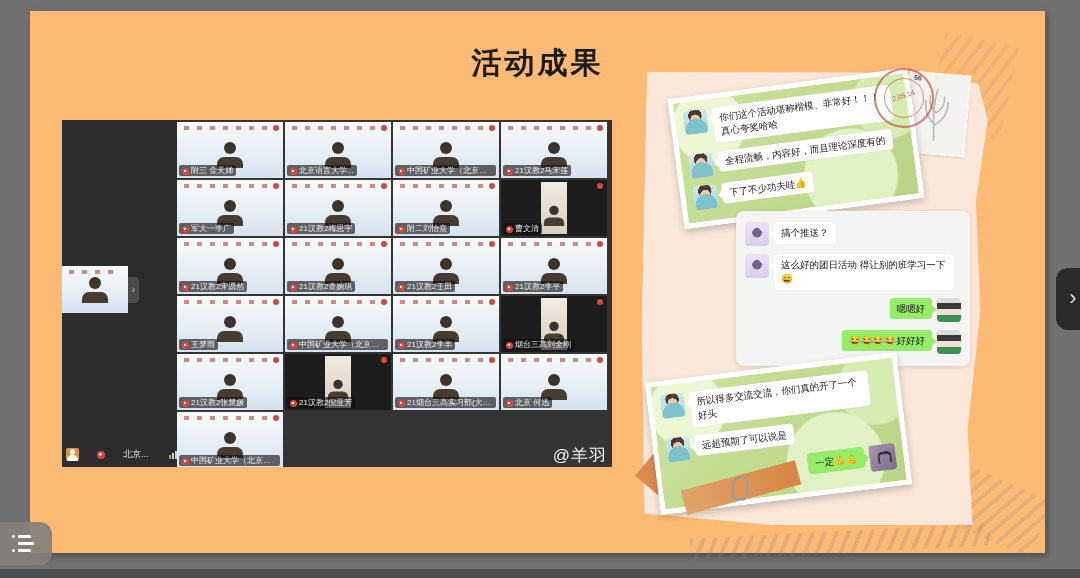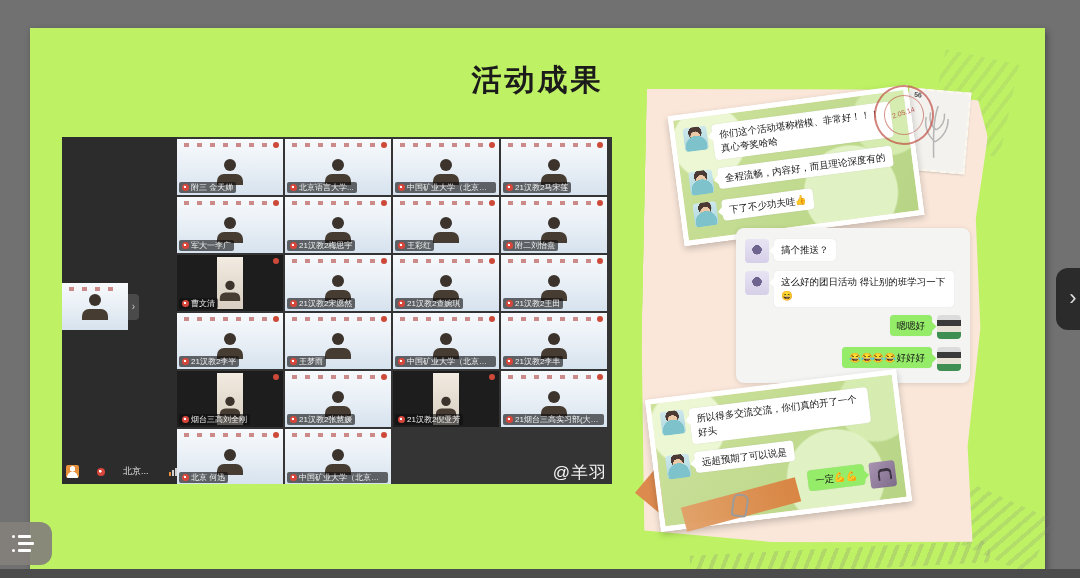--- a/index.html
+++ b/index.html
@@ -1,20 +1,20 @@
 <!DOCTYPE html>
 <html><head>
 <meta charset="utf-8">
 <style>
   html,body{margin:0;padding:0;width:1080px;height:578px;overflow:hidden;
     background:#717171;font-family:"Liberation Sans",sans-serif;}
   .bottomstrip{position:absolute;left:0;bottom:0;width:1080px;height:9px;background:#4c4c4c;}
   
-  .slide{position:absolute;left:30px;top:28px;width:1015px;height:542px;
-    background:#bef264;box-shadow:2px 3px 7px rgba(0,0,0,.35);}
+  .slide{position:absolute;left:30px;top:11px;width:1015px;height:542px;
+    background:#fdba74;box-shadow:2px 3px 7px rgba(0,0,0,.35);}
   .title{position:absolute;top:32px;left:0;right:0;text-align:center;
     font-size:30px;font-weight:700;color:#1b1b1b;letter-spacing:3px;}
   
   .meeting{position:absolute;left:32px;top:109px;width:550px;height:347px;
     background:#343434;overflow:hidden;}
   .msidebar{position:absolute;left:0;top:0;width:115px;height:100%;background:#2c2c2c;}
   .vgrid{position:absolute;left:115px;top:2px;width:435px;display:grid;
     grid-template-columns:repeat(4,106px);grid-auto-rows:56px;gap:2px;}
   .tile{position:relative;background:linear-gradient(180deg,#f7fafc,#e7eef5 55%,#d6e2ee);
     overflow:hidden;}
@@ -25,21 +25,21 @@
   .portrait{position:absolute;top:2px;left:50%;transform:translateX(-50%);
     width:26px;height:52px;background:linear-gradient(#f2ebe1,#d8cec1);}
   .person{position:absolute;bottom:11px;left:50%;width:30px;height:25px;transform:translateX(-50%);}
   .person::before{content:"";position:absolute;top:0;left:50%;transform:translateX(-50%);
     width:12px;height:12px;border-radius:50%;background:#3b332c;}
   .person::after{content:"";position:absolute;bottom:-1px;left:2px;width:26px;height:11px;
     border-radius:7px 7px 0 0;background:#473c32;}
   .portrait .person{bottom:6px;transform:translateX(-50%) scale(.78);}
   .mic{position:absolute;top:3px;right:4px;width:6px;height:6px;border-radius:50%;
     background:#cd4a3a;z-index:3;}
-  .chip{position:absolute;left:2px;bottom:2px;display:flex;align-items:center;gap:2px;
+  .chip{position:absolute;left:2px;bottom:2px;display:flex;align-items:flex-end;gap:2px;
     background:rgba(15,15,15,.62);border-radius:2px;padding:1px 3px;z-index:3;max-width:95px;}
   .logo{width:7px;height:7px;border-radius:50%;flex:none;
     background:radial-gradient(circle at 40% 40%,#fff 0 1px,#d8463b 1.4px);}
   .pname{font-size:8px;line-height:1.15;color:#f0f0f0;white-space:nowrap;
     overflow:hidden;text-overflow:ellipsis;font-weight:400;}
   .tile.side{position:absolute;left:0;top:146px;width:66px;height:47px;}
   .handle{position:absolute;left:66px;top:157px;width:11px;height:26px;background:#4a4a4a;
     border-radius:0 4px 4px 0;color:#c9c9c9;font-size:10px;line-height:26px;text-align:center;}
   .sbot{position:absolute;left:4px;bottom:6px;display:flex;align-items:center;gap:18px;}
   .membericon{width:13px;height:13px;border-radius:2px;flex:none;
@@ -213,28 +213,20 @@
           <span class="chip">
             <i class="logo"></i>
             <b class="pname">21汉教2梅思宇</b>
           </span>
         </div>
       <div class="tile">
           <i class="mic"></i>
           <i class="person"></i>
           <span class="chip">
             <i class="logo"></i>
-            <b class="pname">王彩红</b>
-          </span>
-        </div>
-      <div class="tile">
-          <i class="mic"></i>
-          <i class="person"></i>
-          <span class="chip">
-            <i class="logo"></i>
             <b class="pname">附二刘怡熹</b>
           </span>
         </div>
       <div class="tile dark">
           <i class="mic"></i>
           <i class="portrait">
             <i class="person"></i>
           </i>
           <span class="chip">
             <i class="logo"></i>

